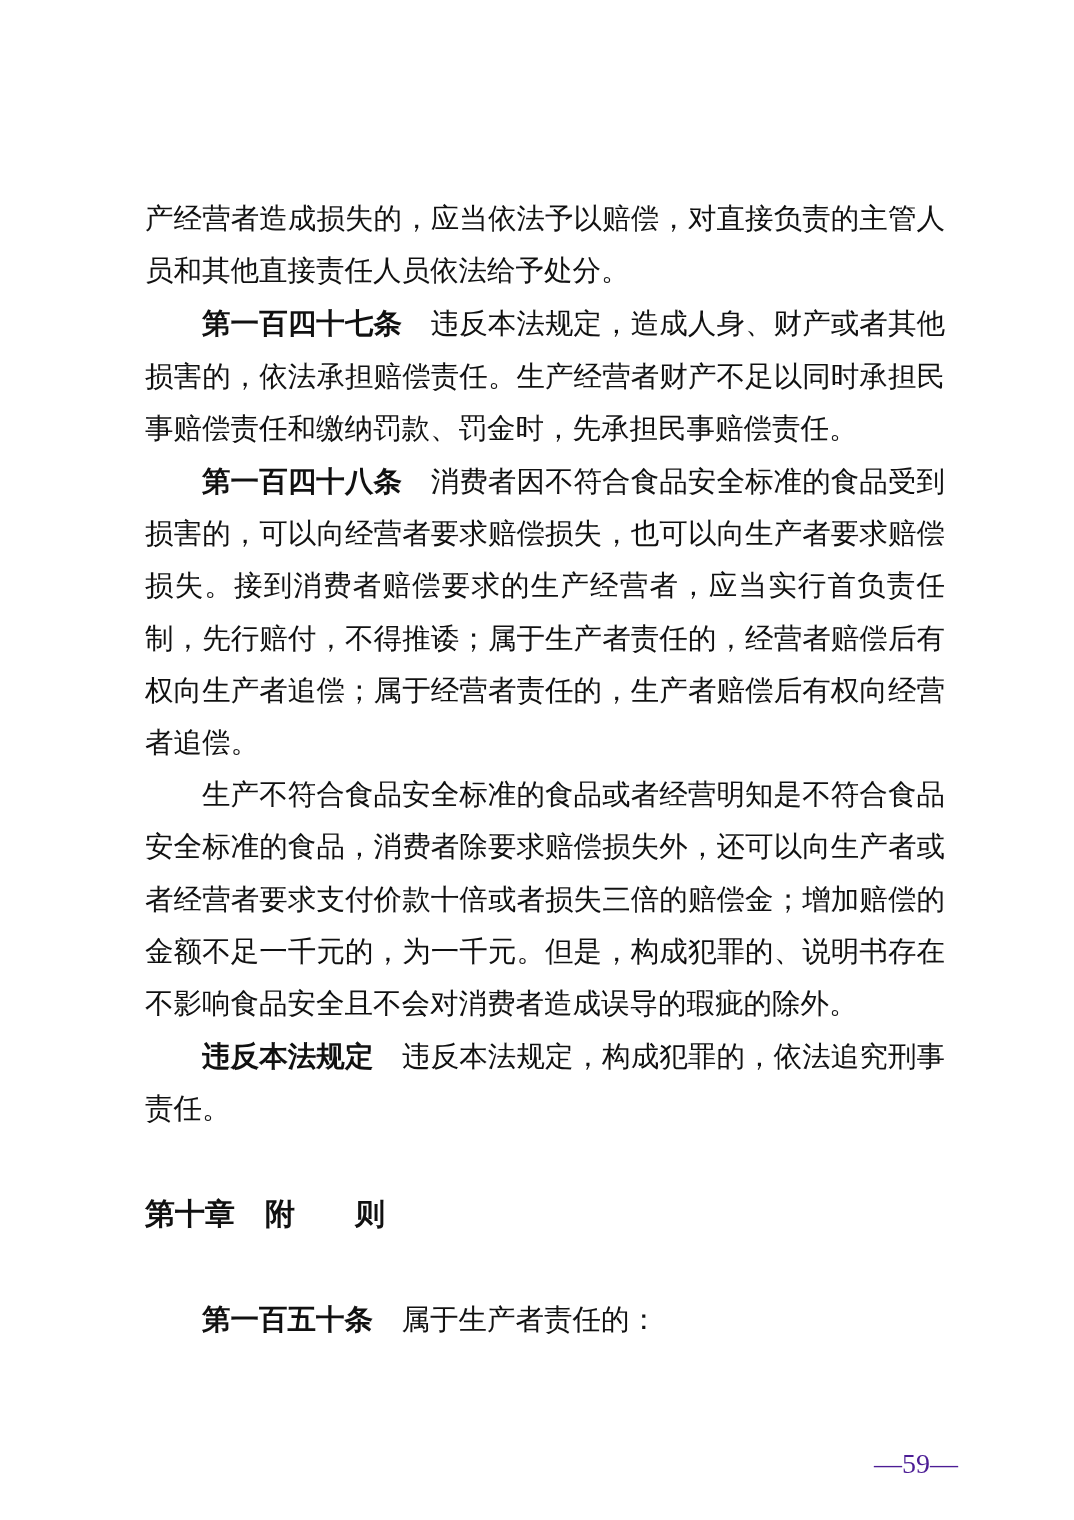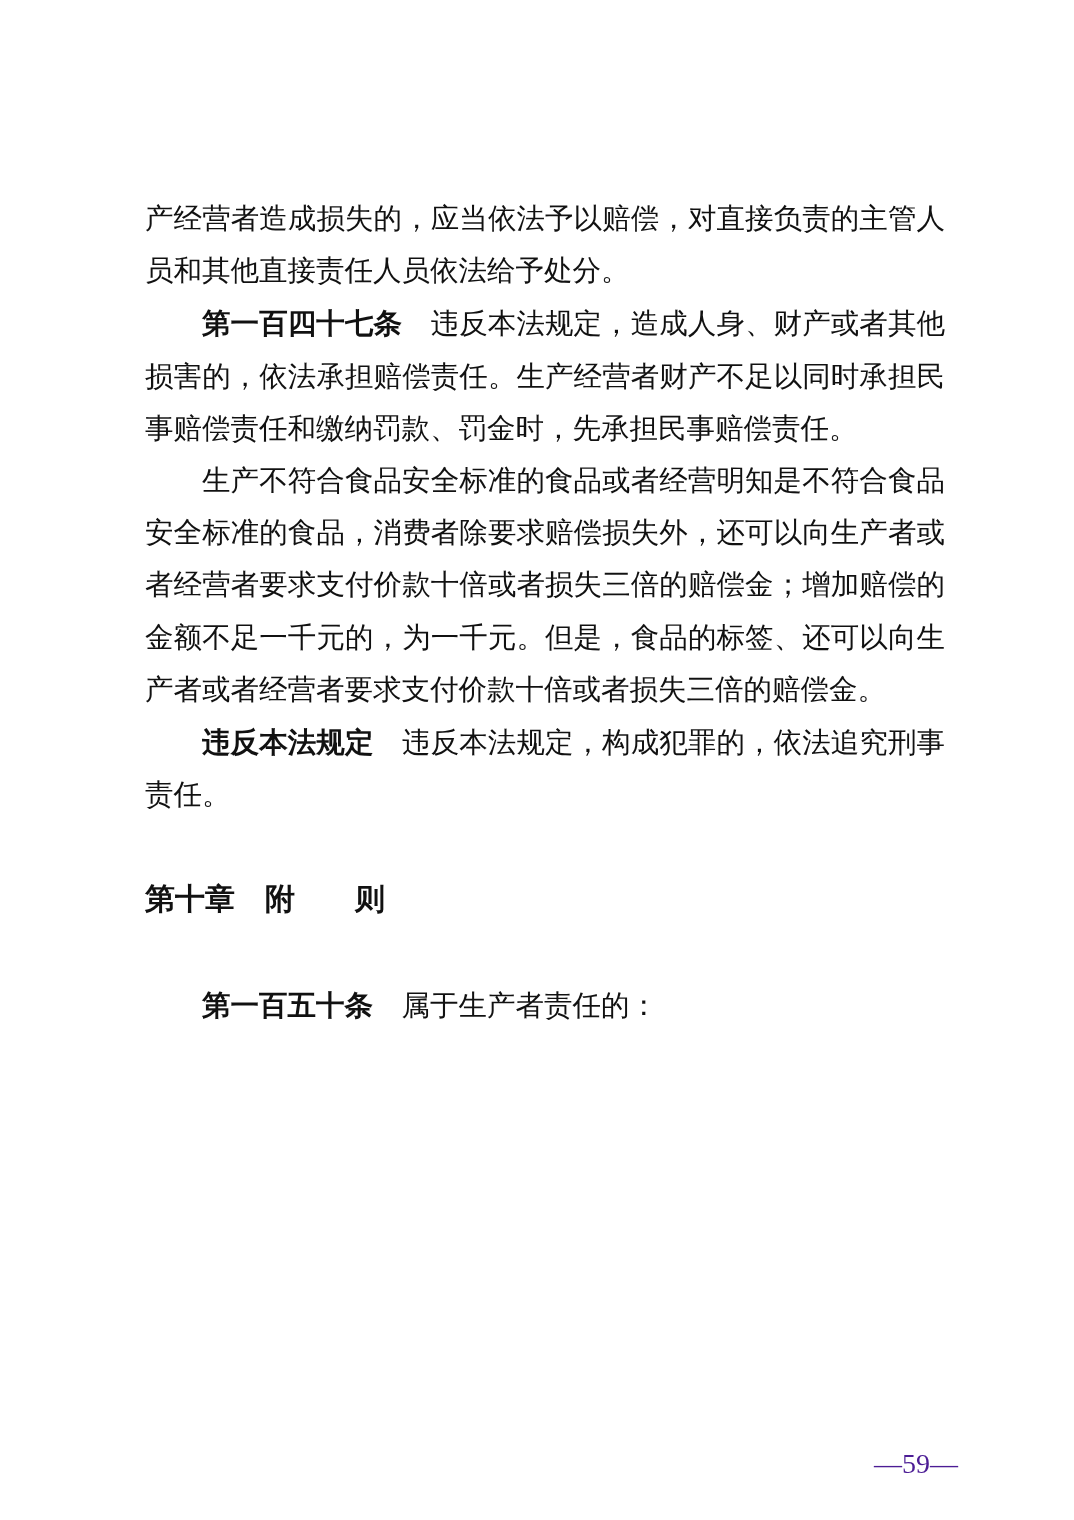--- a/index.html
+++ b/index.html
@@ -66,22 +66,23 @@
 </head>
 <body>
 
 <div class="page">
   <div class="content">
 
     <p class="no-indent"><span>产经营者造成损失的，应当依法予以赔偿，对直接负责的主管人员和其他直接责任人员依法给予处分。</span></p>
 
     <p><b class="article-label">第一百四十七条</b><span>　违反本法规定，造成人身、财产或者其他损害的，依法承担赔偿责任。生产经营者财产不足以同时承担民事赔偿责任和缴纳罚款、罚金时，先承担民事赔偿责任。</span></p>
 
+    <p><b class="article-label">第一百四十八条</b><span>　消费者因不符合食品安全标准的食品受到损害的，可以向经营者要求赔偿损失，也可以向生产者要求赔偿损失。接到消费者赔偿要求的生产经营者，应当实行首负责任制，先行赔付，不得推诿；属于生产者责任的，经营者赔偿后有权向生产者追偿；属于经营者责任的，生产者赔偿后有权向经营者追偿。</span></p>
 
-    <p><span>生产不符合食品安全标准的食品或者经营明知是不符合食品安全标准的食品，消费者除要求赔偿损失外，还可以向生产者或者经营者要求支付价款十倍或者损失三倍的赔偿金；增加赔偿的金额不足一千元的，为一千元。但是，食品的标签、还可以向生产者或者经营者要求支付价款十倍或者损失三倍的赔偿金。</span></p>
+    <p><span>生产不符合食品安全标准的食品或者经营明知是不符合食品安全标准的食品，消费者除要求赔偿损失外，还可以向生产者或者经营者要求支付价款十倍或者损失三倍的赔偿金；增加赔偿的金额不足一千元的，为一千元。但是，构成犯罪的、说明书存在不影响食品安全且不会对消费者造成误导的瑕疵的除外。</span></p>
 
     <p><b class="article-label">违反本法规定</b><span>　违反本法规定，构成犯罪的，依法追究刑事责任。</span></p>
 
     <p class="chapter-heading">第十章　附　　则</p>
 
     <p class="closing"><b class="article-label">第一百五十条</b><span>　属于生产者责任的：</span></p>
 
   </div>
 
   <div class="page-number">—59—</div>

